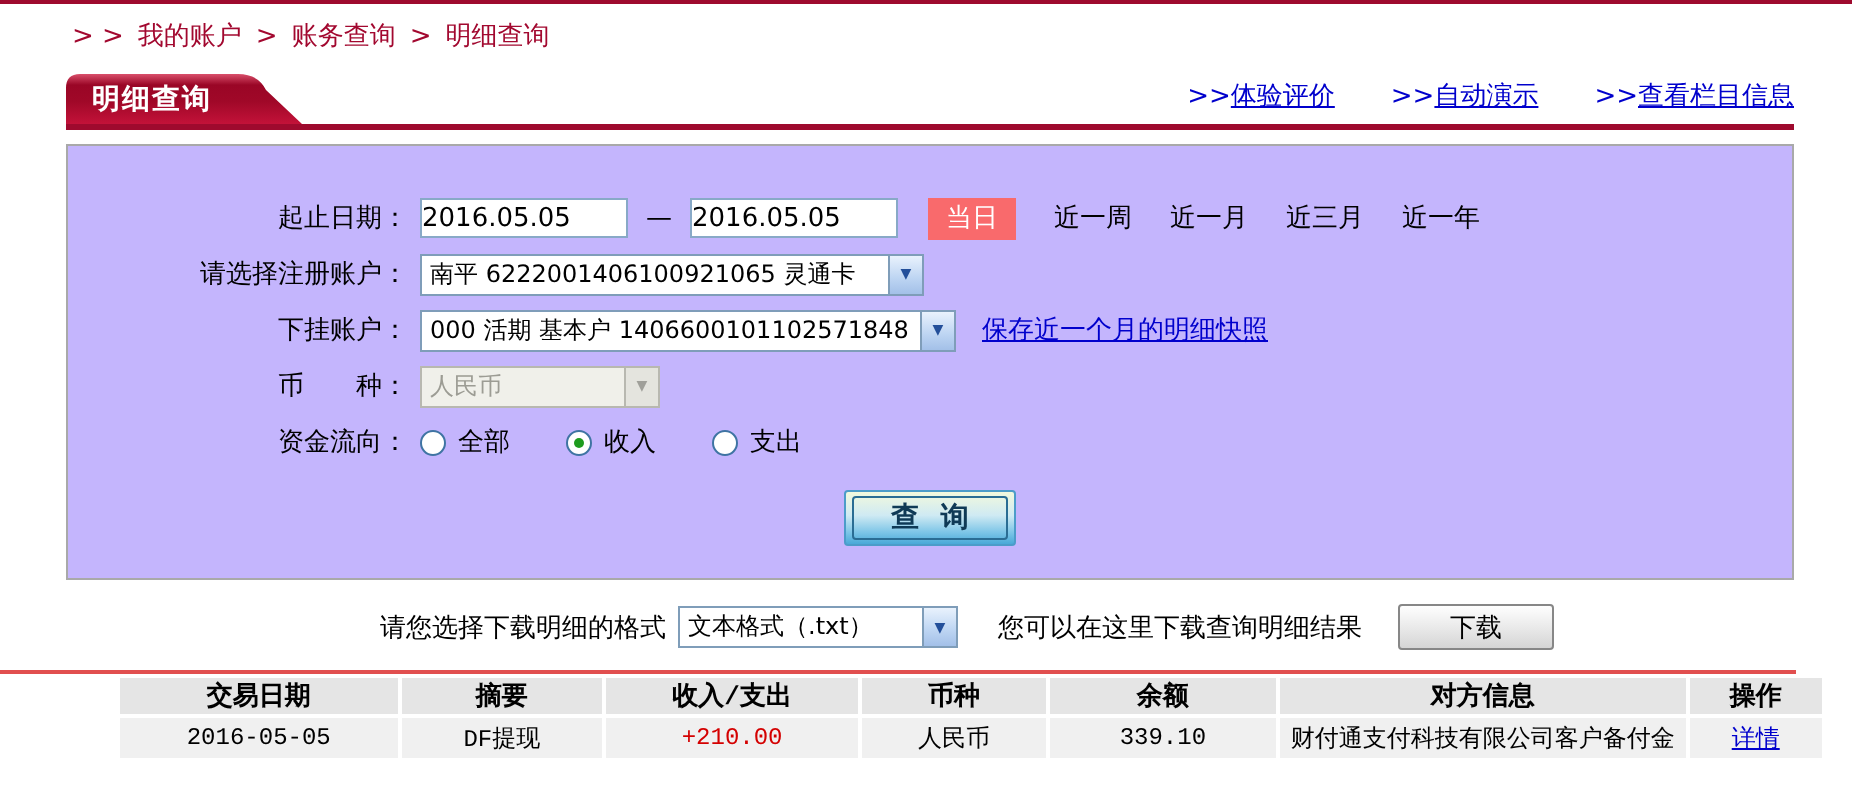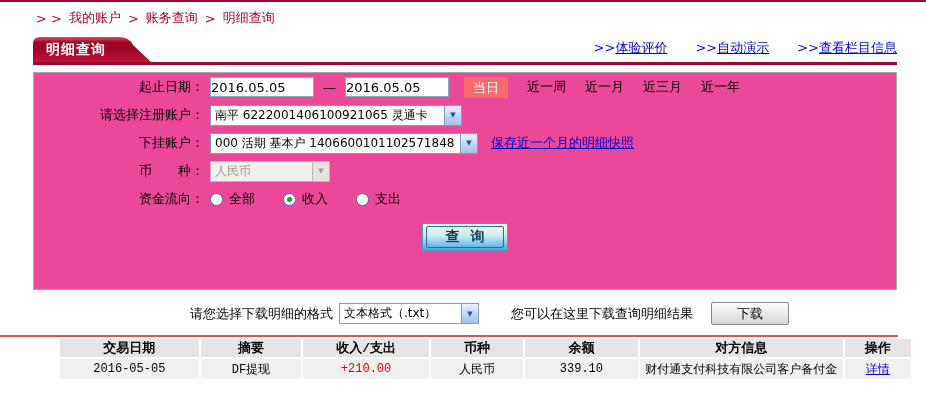--- a/index.html
+++ b/index.html
@@ -17,21 +17,21 @@
   .tab{ height:25px; width:118px;
         background:linear-gradient(180deg,#d94f6b 0%,#9a0626 22%,#a00828 55%,#c31239 100%);
         clip-path:path("M 0 7 Q 0 0 7 0 L 86 0 Q 96 0 100 8 L 118 25 L 0 25 Z");
         display:flex; align-items:center; }
   .tab span{ color:#fff; font-weight:bold; font-size:14px; margin-left:13px; letter-spacing:1px; }
   .head-links{ display:flex; gap:28px; padding-bottom:5px; font-size:13px; }
   .hlink{ color:#0000cc; text-decoration:none; cursor:pointer; white-space:nowrap; }
   .hlink .ul{ text-decoration:underline; }
 
   .form-box{ margin-top:7px; height:218px; border:1px solid #a9a9a9;
-             background:#ec4899; padding-top:0; }
+             background:#c4b5fd; padding-top:22px; }
   .frow{ display:flex; align-items:center; height:28px; font-size:13px; }
   .flabel{ width:176px; padding-right:6px; text-align:right; flex:none; }
   .date-input{ width:104px; height:20px; border:1px solid #88a9c7; background:#fff;
                text-align:left; font-size:13px; font-family:inherit; padding:0; }
   .dash{ margin:0 9px; }
   .badge{ margin-left:15px; background:#f96a6c; color:#fff; font-size:13px;
           padding:4px 9px; line-height:1; cursor:pointer;text-align:center; }
   .quick{ margin-left:19px; cursor:pointer; white-space:nowrap; }
 
   .select{ display:flex; align-items:center; height:21px; border:1px solid #7f9db9;
@@ -57,21 +57,21 @@
   .btn-row{ display:flex; justify-content:center; margin-top:10px; }
   .query-btn{ width:86px; height:28px; border:1px solid #4c9cc9; border-radius:2px;
               background:linear-gradient(180deg,#f2f9dd 0%,#cfeaf3 45%,#7cc5e7 78%,#4aa9d8 100%);
               padding:2px 3px; cursor:pointer; display:flex; }
   .query-btn-inner{ flex:1; border:1px solid #2a6d94; border-radius:2px; display:flex;
                     align-items:center; justify-content:center; font-size:14px;
                     font-weight:bold; color:#0f3a56; letter-spacing:3px; padding-left:3px; }
 
   .download-row{ display:flex; align-items:center; margin:12px 0 0 190px; font-size:13px; }
   .dl-select{ margin-left:6px; }
-  .dl-hint{ margin-left:32px; }
+  .dl-hint{ margin-left:20px; }
   .dl-btn{ margin-left:18px; width:78px; height:23px; border:1px solid #878787;
            border-radius:2px; background:linear-gradient(180deg,#fefefe,#e8e8e8 55%,#d5d5d5);
            font-size:13px; display:flex; align-items:center; justify-content:center; cursor:pointer; }
 
   .table-line{ margin-top:10px; width:898px; height:2px; background:#e14f4f; }
   .result-table{ margin:2px 0 0 60px; width:853px; border-collapse:separate;
                  border-spacing:0; table-layout:fixed;font-family:Liberation Mono, monospace; }
   .result-table th{ background:#e5e5e5; font-size:13px; font-weight:bold; height:18px;
                     border-right:2px solid #fff; border-bottom:2px solid #fff;
                     padding:0; text-align:center; }

